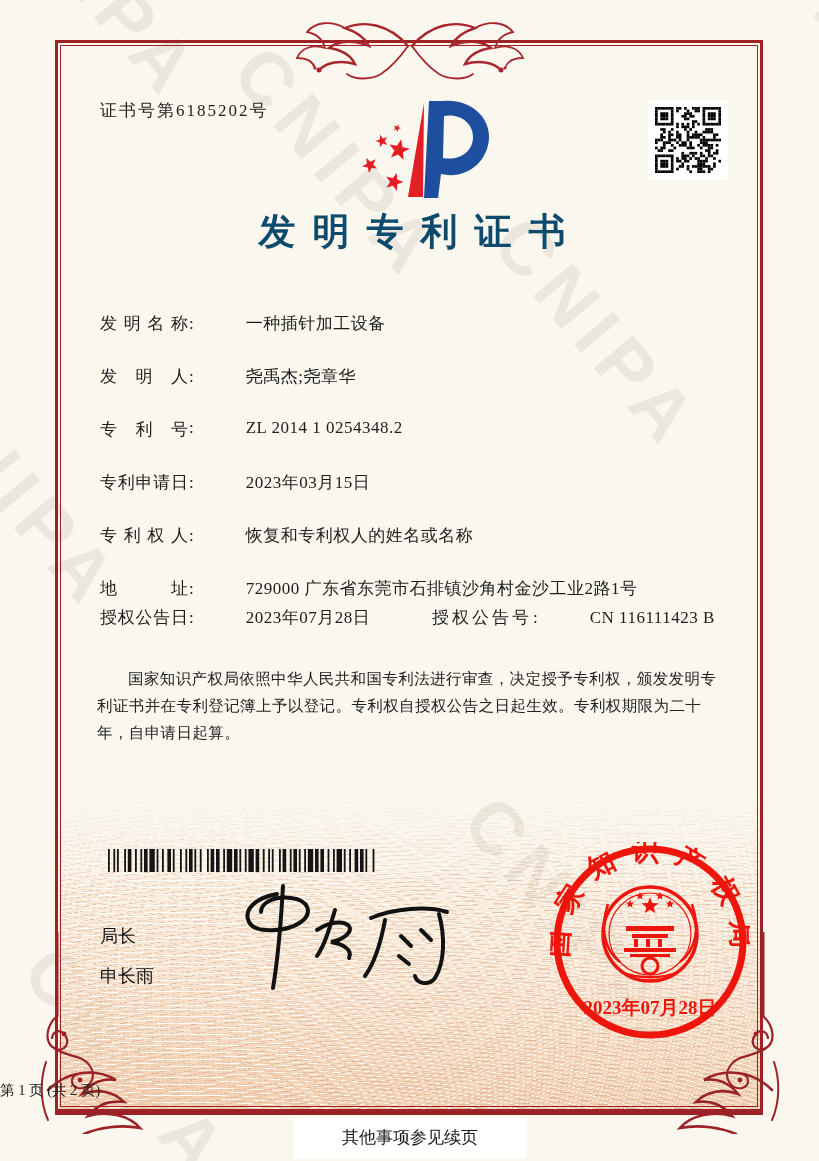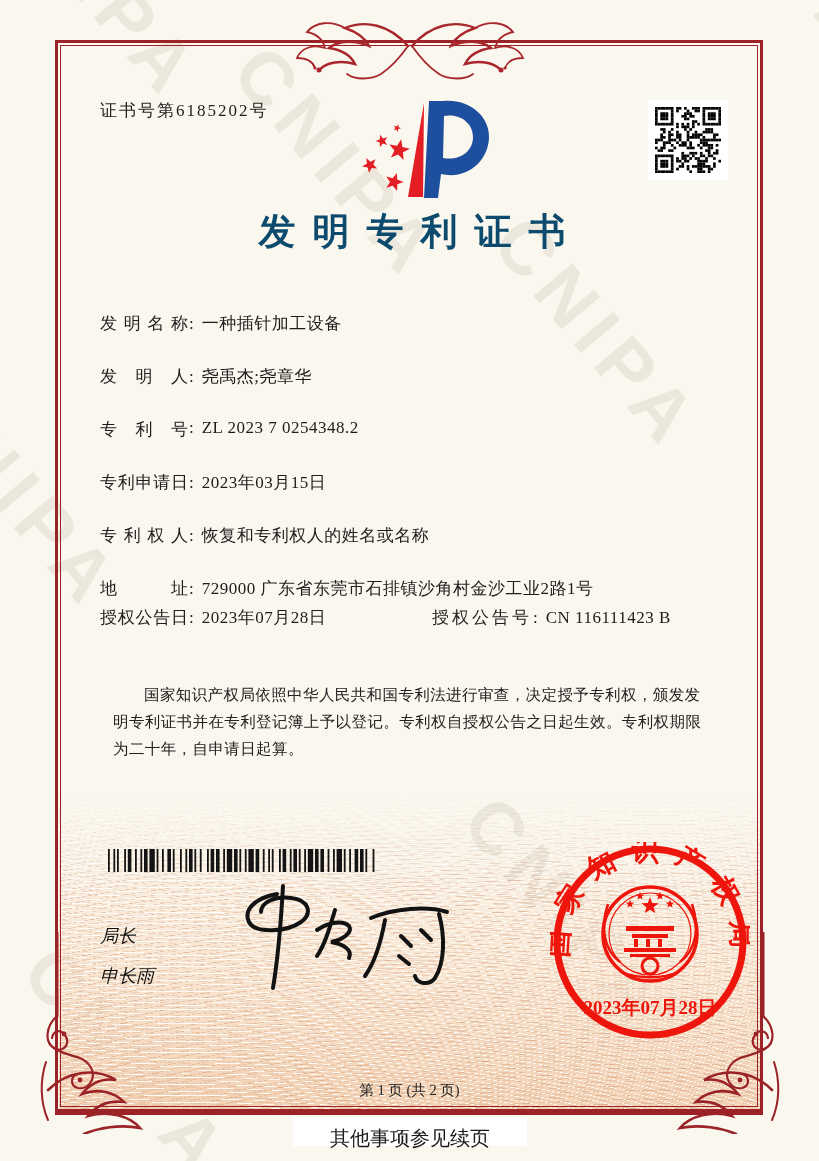--- a/index.html
+++ b/index.html
@@ -36,44 +36,44 @@
 
   .qr-box{position:absolute;left:648px;top:100px;width:80px;height:80px;background:#fff;z-index:4;}
   .qr-box svg{position:absolute;left:7px;top:7px;}
 
   .logo{position:absolute;left:350px;top:96px;z-index:4;}
 
   
   .frow{position:absolute;left:100px;font-size:17px;z-index:4;white-space:nowrap;}
   .flabel{display:inline-block;width:88px;text-align:justify;text-align-last:justify;vertical-align:top;}
   .fcolon{display:inline-block;margin:0 8px 0 1px;}
-  .fvalue{letter-spacing:0.5px;}
+  .fvalue{letter-spacing:0.5px;margin-left:44px;}
   .frow2{position:absolute;left:332px;top:0;}
   .flabel2{display:inline-block;letter-spacing:3px;}
 
   .paras{position:absolute;left:97px;top:666px;width:627px;font-size:15.5px;
          line-height:1.74;letter-spacing:0.4px;z-index:4;color:#222;}
-  .paras p{margin:16px;text-indent:2em;}
+  .paras p{margin:0;text-indent:2em;}
 
   .barcode{position:absolute;left:108px;top:849px;z-index:4;}
 
   .signer{position:absolute;left:100px;top:924px;z-index:4;
-          font-family:"Liberation Sans","DejaVu Sans",sans-serif;font-size:18px;color:#111;font-style:italic;}
+          font-family:"Liberation Sans","DejaVu Sans",sans-serif;font-size:18px;color:#111;}
   .signer div{margin-bottom:16px;}
   .signature{position:absolute;left:215px;top:882px;z-index:4;}
 
   .seal{position:absolute;left:550px;top:842px;width:200px;height:200px;z-index:5;}
   .seal svg text{font-family:"Liberation Serif","DejaVu Serif",serif;}
 
-  .page-num{position:absolute;left:0;right:0;top:1081px;text-align:center;
+  .page-num{position:absolute;left:0;right:0;top:1081px;
             font-size:14.5px;z-index:4;color:#222;}
 
-  .note-box{position:absolute;left:293px;top:1118px;width:234px;height:28px;
+  .note-box{position:absolute;left:293px;top:1118px;width:234px;height:40px;
             background:#ffffff;z-index:6;text-align:center;line-height:40px;
-            font-size:20px;color:#1a1a1a;}
+            font-size:17px;color:#1a1a1a;}
 
   .ornament-top{position:absolute;left:285px;top:12px;z-index:4;}
   .flourish{position:absolute;z-index:4;}
   .flourish.bl{left:38px;top:932px;}
   .flourish.br{left:652px;top:932px;transform:scaleX(-1);}
 </style>
 </head>
 <body>
 
 <div class="wm" style="left:-40px;top:-60px">CNIPA</div>
@@ -435,21 +435,21 @@
 
 <div class="title">发明专利证书</div>
 
 <div class="frow" style="top:312px">
   <span class="flabel">发明名称</span><span class="fcolon">:</span><span class="fvalue">一种插针加工设备</span>
 </div>
 <div class="frow" style="top:365px">
   <span class="flabel">发明人</span><span class="fcolon">:</span><span class="fvalue">尧禹杰;尧章华</span>
 </div>
 <div class="frow" style="top:418px">
-  <span class="flabel">专利号</span><span class="fcolon">:</span><span class="fvalue">ZL 2023 7 0254348.2</span>
+  <span class="flabel">专利号</span><span class="fcolon">:</span><span class="fvalue">ZL 2014 1 0254348.2</span>
 </div>
 <div class="frow" style="top:471px">
   <span class="flabel">专利申请日</span><span class="fcolon">:</span><span class="fvalue">2023年03月15日</span>
 </div>
 <div class="frow" style="top:524px">
   <span class="flabel">专利权人</span><span class="fcolon">:</span><span class="fvalue">恢复和专利权人的姓名或名称</span>
 </div>
 <div class="frow" style="top:577px">
   <span class="flabel">地址</span><span class="fcolon">:</span><span class="fvalue">729000 广东省东莞市石排镇沙角村金沙工业2路1号</span>
 </div>

